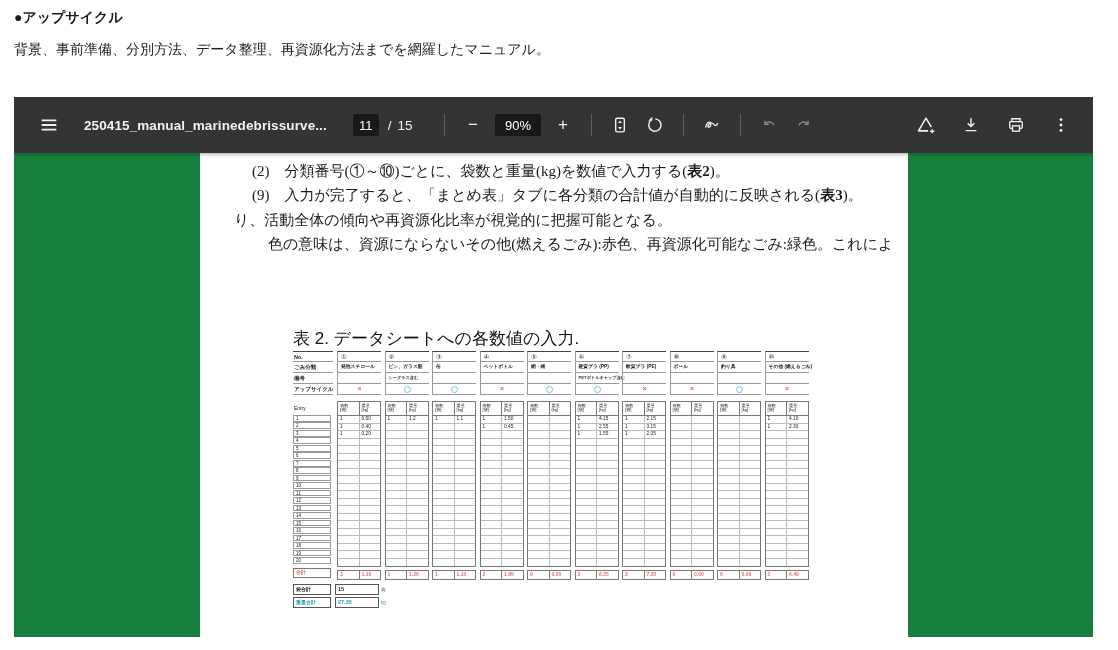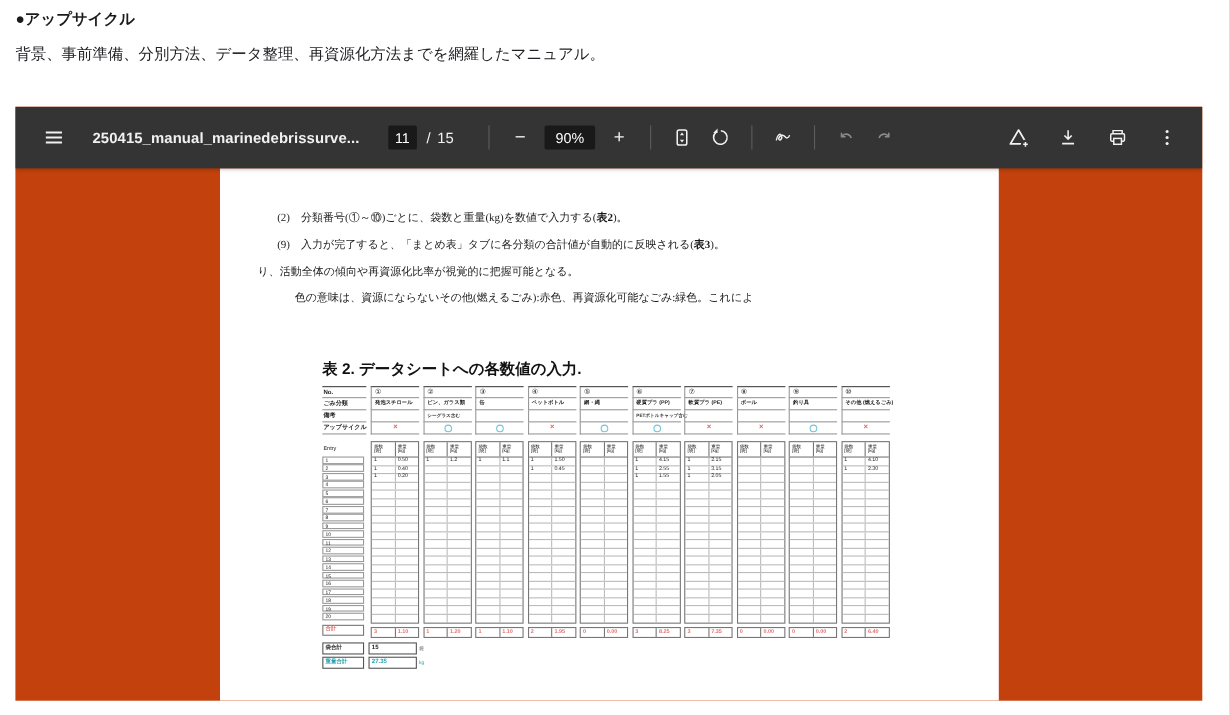--- a/index.html
+++ b/index.html
@@ -3,47 +3,47 @@
 <meta charset="utf-8">
 <style>
   html,body{margin:0;padding:0;}
   body{width:1118px;height:650px;background:#ffffff;font-family:"Liberation Sans",sans-serif;position:relative;overflow:hidden;}
 
   
   .intro-h{position:absolute;left:14px;top:9px;font-size:14px;font-weight:bold;color:#1b1b1b;}
   .intro-p{position:absolute;left:14px;top:41px;font-size:14px;color:#202124;}
 
   
-  .viewer{position:absolute;left:14px;top:97px;width:1079px;height:540px;background:#c2410c;overflow:hidden;}
+  .viewer{position:absolute;left:14px;top:97px;width:1079px;height:540px;background:#15803d;overflow:hidden;}
   .toolbar{position:relative;height:56px;background:#343434;box-shadow:0 1px 4px rgba(0,0,0,.35);z-index:2;}
   .tb-left{position:absolute;left:22px;top:0;height:56px;display:flex;align-items:center;}
   .tb-center{position:absolute;left:415px;top:0;height:56px;display:flex;align-items:center;}
   .tb-right{position:absolute;right:19px;top:0;height:56px;display:flex;align-items:center;gap:19px;}
   .tb-btn{background:transparent;border:none;padding:0;width:26px;height:26px;display:flex;align-items:center;justify-content:center;color:#f1f1f1;}
   .tb-btn svg{display:block;}
   .fname{margin-left:22px;font-size:13.5px;font-weight:600;color:#f1f1f1;letter-spacing:.1px;white-space:nowrap;}
   .pagegrp{margin-left:26px;display:flex;align-items:center;color:#f1f1f1;font-size:13.5px;}
   .pagebox{min-width:26px;height:22px;background:#191919;border-radius:2px;display:flex;align-items:center;justify-content:center;font-size:13px;color:#fff;}
   .pgsep{margin:0 6px 0 9px;}
   .divider{width:1px;height:22px;background:#5c5c5c;margin:0 15px;}
   .zoombox{min-width:46px;height:22px;background:#191919;border-radius:2px;display:flex;align-items:center;justify-content:center;font-size:13px;color:#fff;margin:0 9px;}
   .signbtn{font-size:17px;font-weight:400;}
   .muted svg path,.muted svg polyline{stroke:#8a8a8a;}
 
   
   .canvas{position:relative;height:484px;}
   .pdfpage{position:absolute;left:186px;top:0;width:708px;height:484px;background:#ffffff;}
 
-  .para{position:absolute;left:34px;top:6px;width:648px;font-family:"Liberation Serif","DejaVu Serif",serif;font-size:10px;line-height:24.3px;color:#1a1a1a;margin-top:28px;}
+  .para{position:absolute;left:34px;top:6px;width:648px;font-family:"Liberation Serif","DejaVu Serif",serif;font-size:15px;line-height:24.3px;color:#1a1a1a;}
   .pline{white-space:nowrap;}
   .ind0{padding-left:0;}
   .ind1{padding-left:18px;}
   .ind2{padding-left:34px;}
 
-  .caption{position:absolute;left:93px;top:174px;font-size:14px;font-weight:bold;color:#111;}
+  .caption{position:absolute;left:93px;top:174px;font-size:17px;font-weight:normal;color:#111;}
 
   
   .dtable{position:absolute;left:93px;top:198px;display:flex;color:#222;}
   .t-col{display:flex;flex-direction:column;}
   .t-labels{width:40px;margin-right:4px;}
   .t-cat{width:44px;margin-right:3.5px;}
   .t-hrow{height:11px;line-height:10px;font-size:5.5px;border-bottom:1px solid #999;box-sizing:border-box;font-weight:bold;white-space:nowrap;}
   .t-labels .t-hrow{padding-left:1px;}
   .t-cat .t-hrow{border-left:1px solid #999;padding-left:3px;}
   .first{border-top:1.5px solid #444;}

